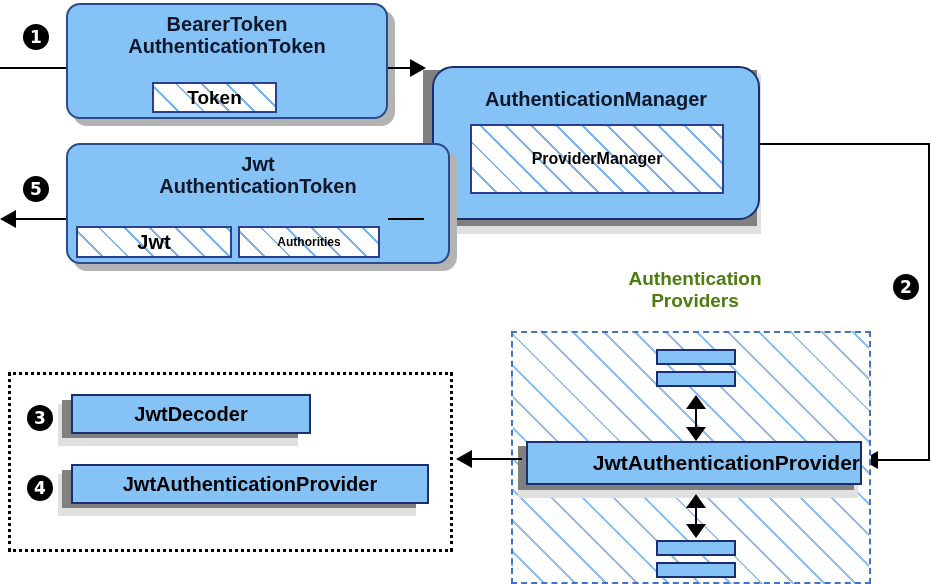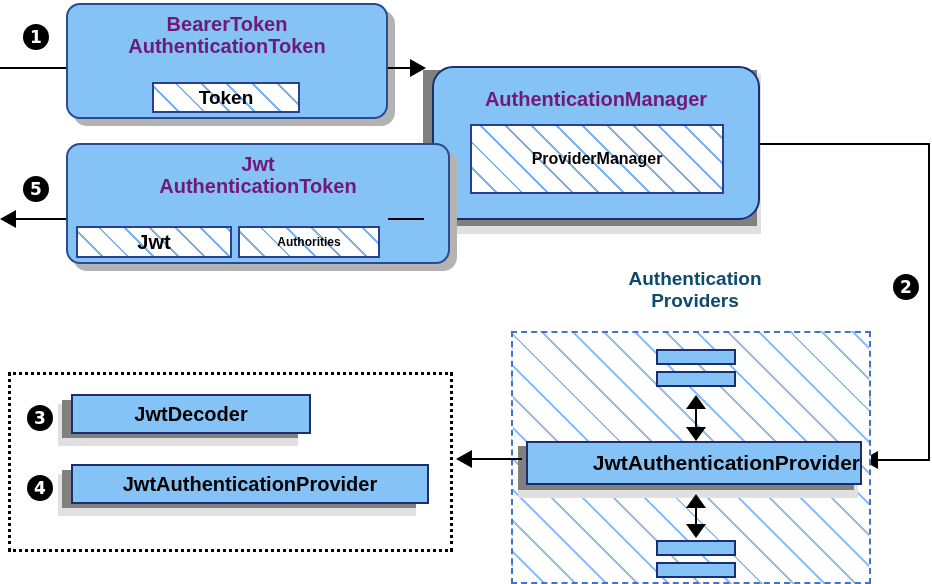--- a/index.html
+++ b/index.html
@@ -85,39 +85,39 @@
     border: 3px dotted #000000;
     background: transparent;
   }
 
   
   .box-title {
     position: absolute;
     width: 100%;
     text-align: center;
     font-weight: bold;
-    color: #701a75;
+    color: #0f172a;
     line-height: 1.12;
     white-space: pre-line;
     pointer-events: none;
   }
 
   .inner-label {
     font-weight: bold;
     color: #000000;
     position: relative;
     z-index: 2;
   }
 
   
   .free-label {
     position: absolute;
     text-align: center;
     font-weight: bold;
-    color: #0c4a6e;
+    color: #4d7c0f;
     line-height: 1.14;
     white-space: pre-line;
   }
 
   
   .marker {
     position: absolute;
     width: 26px;
     height: 26px;
     border-radius: 50%;
@@ -171,21 +171,21 @@
 
 <div id="diagram">
 
   <div class="marker" style="left:23px; top:24px;">1</div>
 
   <div class="hline" style="left:0px; top:67px; width:70px;"></div>
 
   <div class="blue-round" style="left:66px; top:3px; width:322px; height:116px;">
     <div class="box-title" style="top:8px; font-size:20px;">BearerToken
 AuthenticationToken</div>
-    <div class="hatch-box" style="left:84px; top:77px; width:148px; height:31px;">
+    <div class="hatch-box" style="left:84px; top:77px; width:125px; height:31px;">
       <span class="inner-label" style="font-size:19px;">Token</span>
     </div>
   </div>
 
   <div class="hline" style="left:388px; top:67px; width:36px;"></div>
   <div class="arrow-right" style="left:410px; top:59px;"></div>
 
   <div class="shadow-light" style="left:423px; top:74px; width:338px; height:160px;"></div>
   <div class="shadow-dark" style="left:423px; top:70px; width:334px; height:156px;"></div>
   <div class="blue-rect" style="left:432px; top:66px; width:328px; height:154px;border-radius:21px;">

